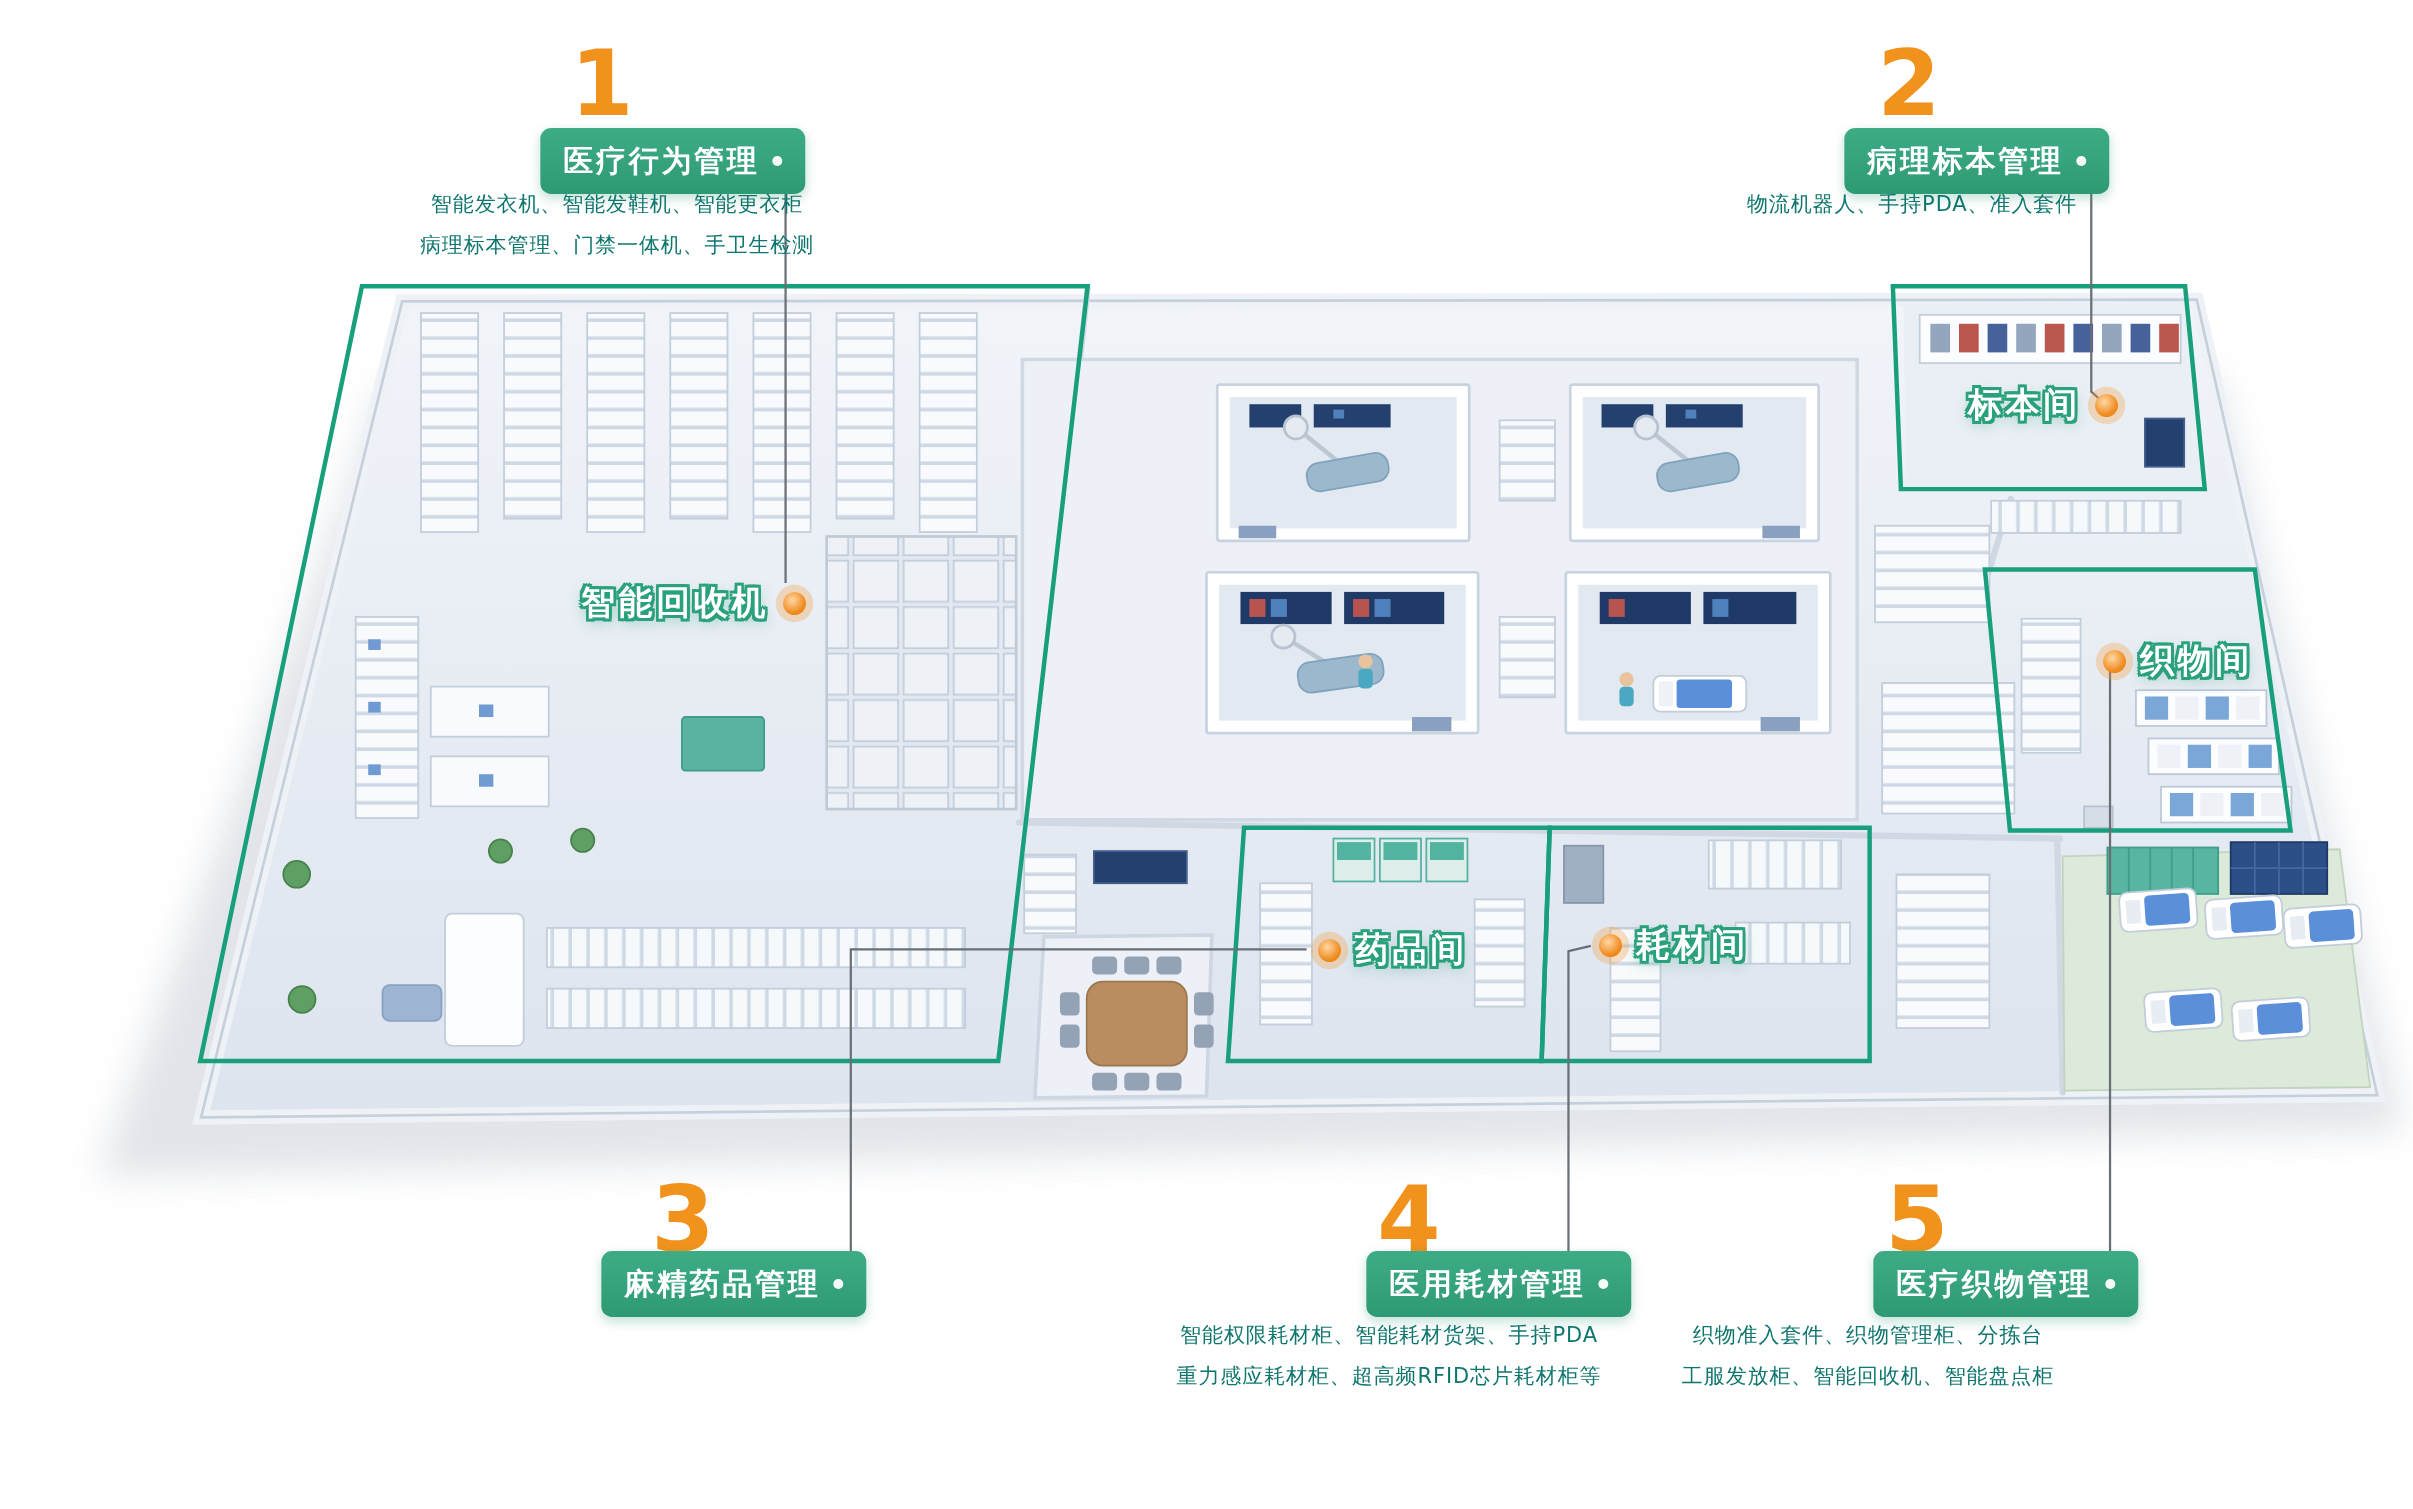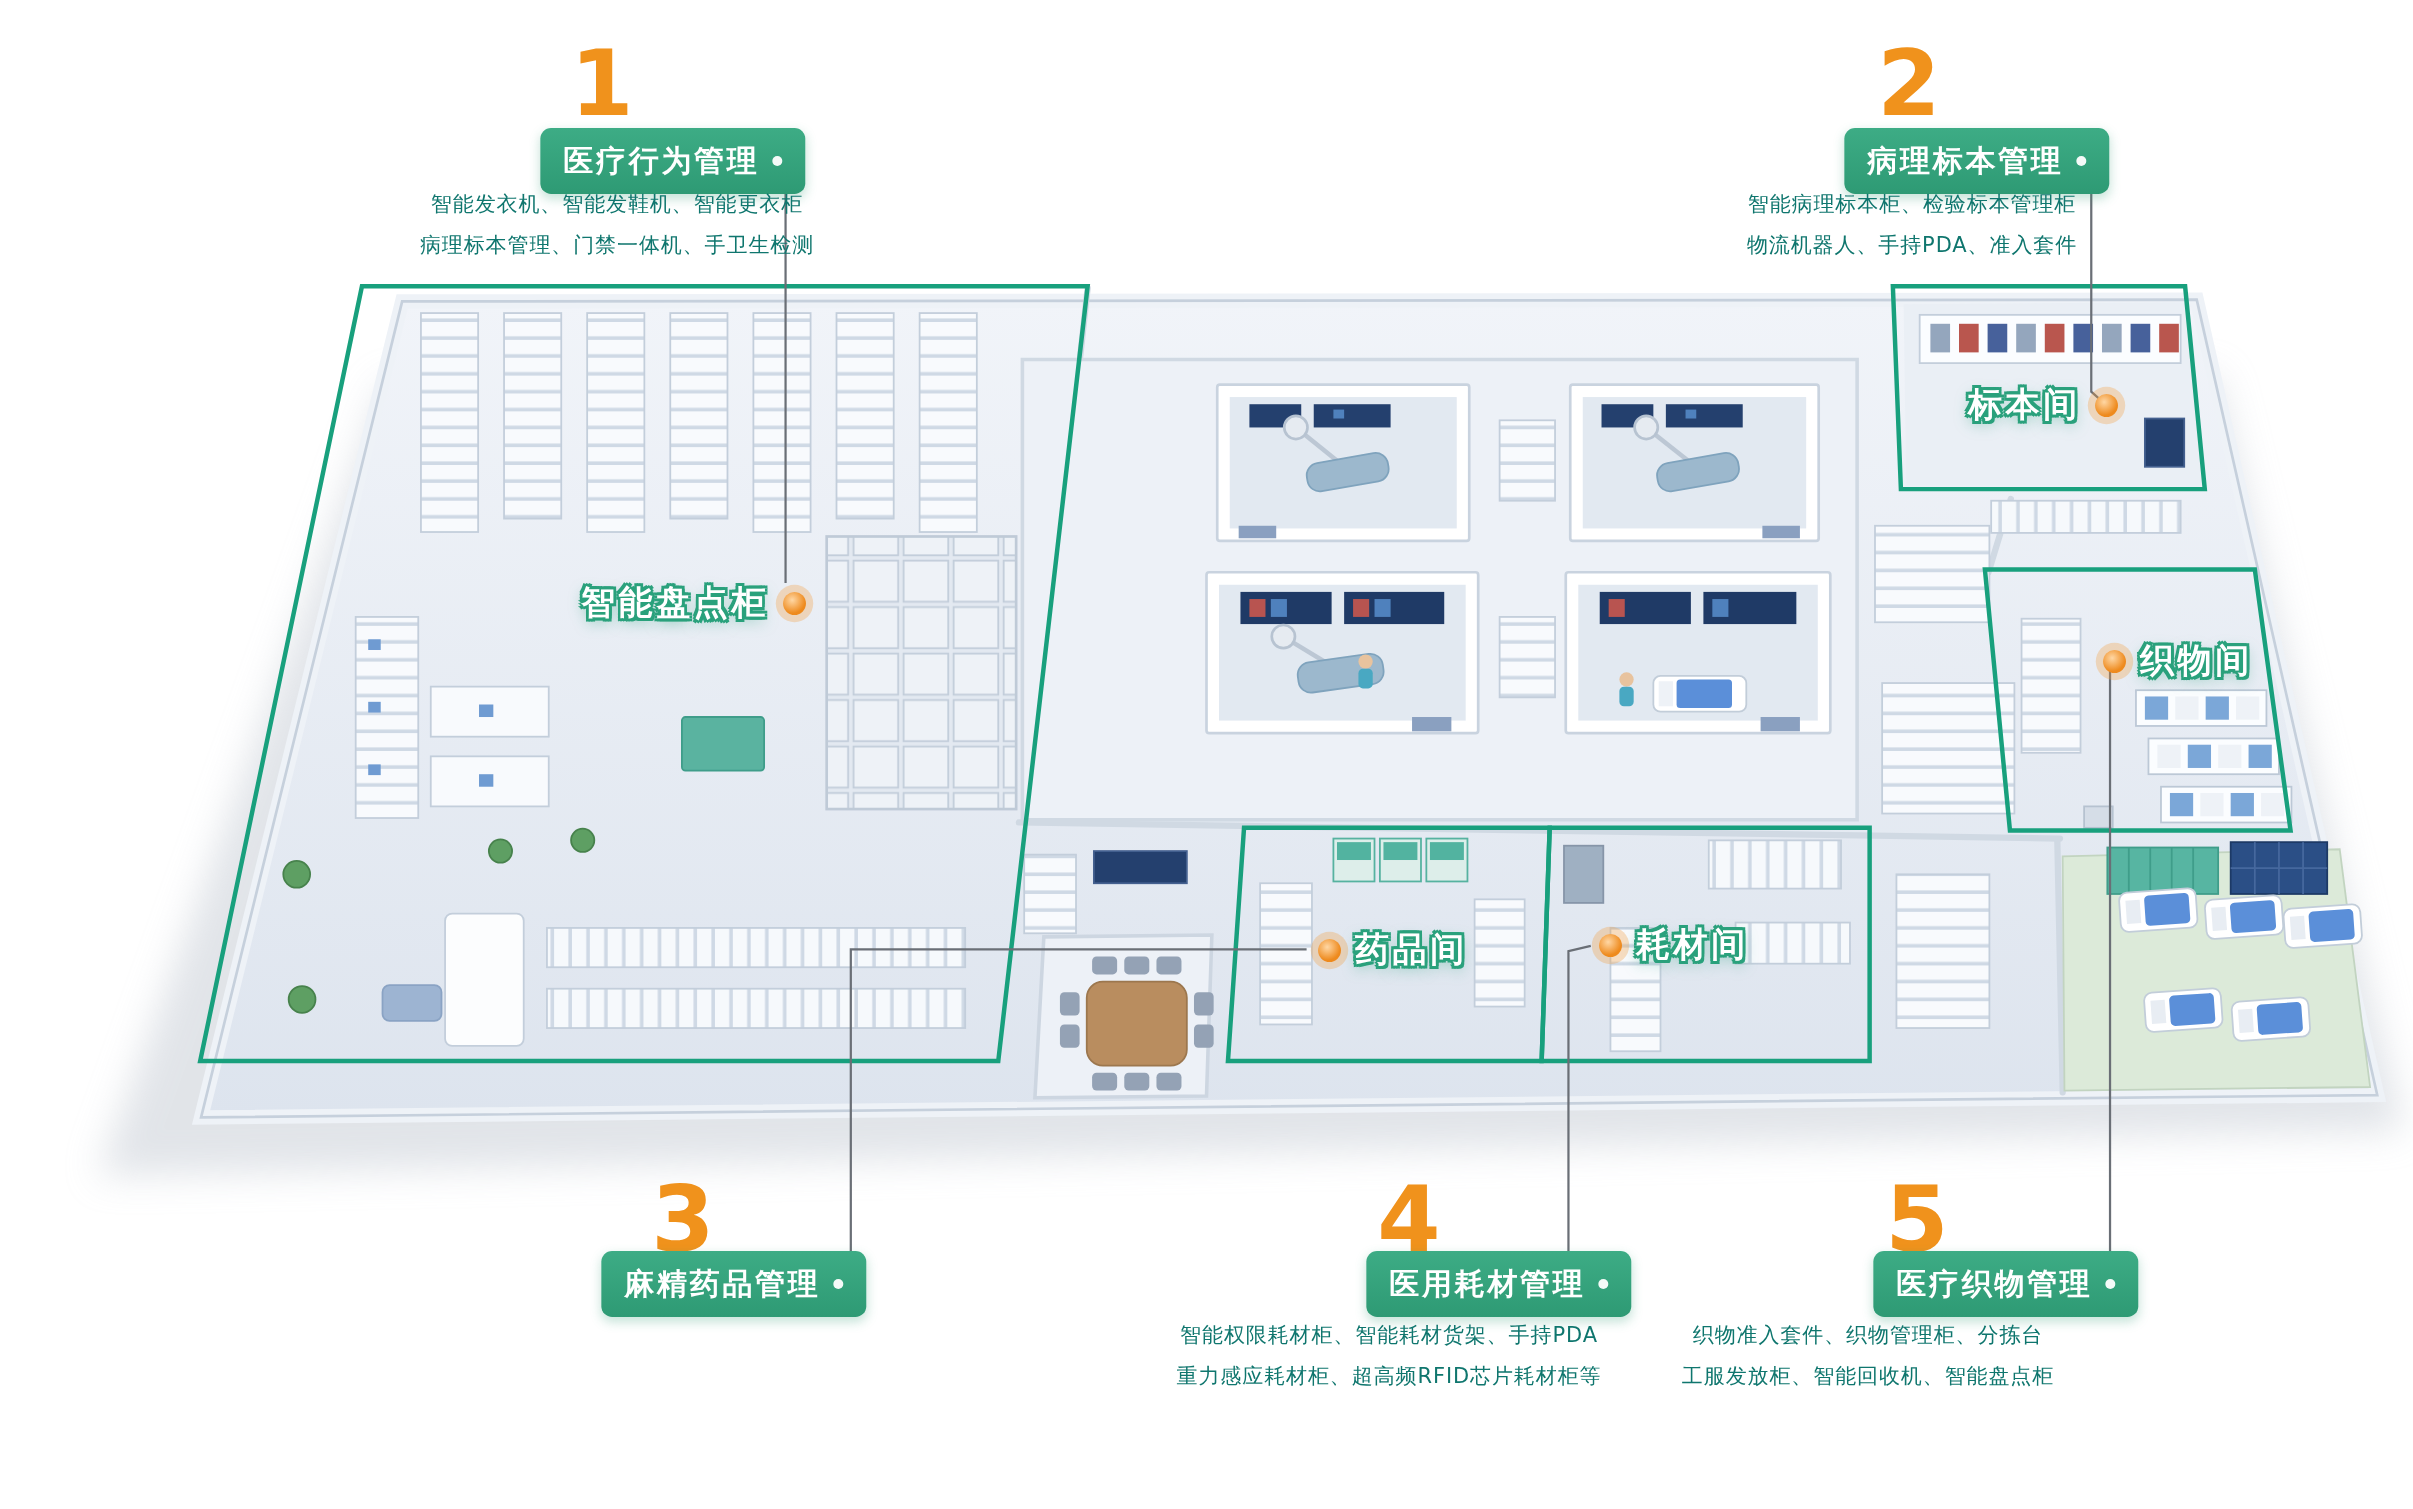--- a/index.html
+++ b/index.html
@@ -326,21 +326,20 @@
     <div>智能发衣机、智能发鞋机、智能更衣柜</div>
     <div>病理标本管理、门禁一体机、手卫生检测</div>
   </div>
 
   <div class="num" style="left:1908px; top:38px">2</div>
   <div class="pill" style="left:1977px; top:128px">
     <span class="pill-label">病理标本管理</span>
     <span class="pill-dot"></span>
   </div>
   <div class="desc" style="left:1912px; top:184px">
-    <div>智能病理标本柜、检验标本管理柜</div>
     <div>物流机器人、手持PDA、准入套件</div>
   </div>
 
   <div class="num" style="left:682px; top:1174px">3</div>
   <div class="pill" style="left:734px; top:1251px">
     <span class="pill-label">麻精药品管理</span>
     <span class="pill-dot"></span>
   </div>
   <div class="desc" style="left:671px; top:1315px">
   </div>
@@ -359,21 +358,21 @@
   <div class="pill" style="left:2006px; top:1251px">
     <span class="pill-label">医疗织物管理</span>
     <span class="pill-dot"></span>
   </div>
   <div class="desc" style="left:1868px; top:1315px">
     <div>织物准入套件、织物管理柜、分拣台</div>
     <div>工服发放柜、智能回收机、智能盘点柜</div>
   </div>
 
   <div class="room-label" style="left:581px; top:580px">
-    <span class="room-text">智能盘点柜</span>
+    <span class="room-text">智能回收机</span>
     <span class="room-dot"></span>
   </div>
   <div class="room-label" style="left:1968px; top:382px">
     <span class="room-text">标本间</span>
     <span class="room-dot"></span>
   </div>
   <div class="room-label" style="left:2103px; top:638px">
     <span class="room-dot"></span>
     <span class="room-text">织物间</span>
   </div>

